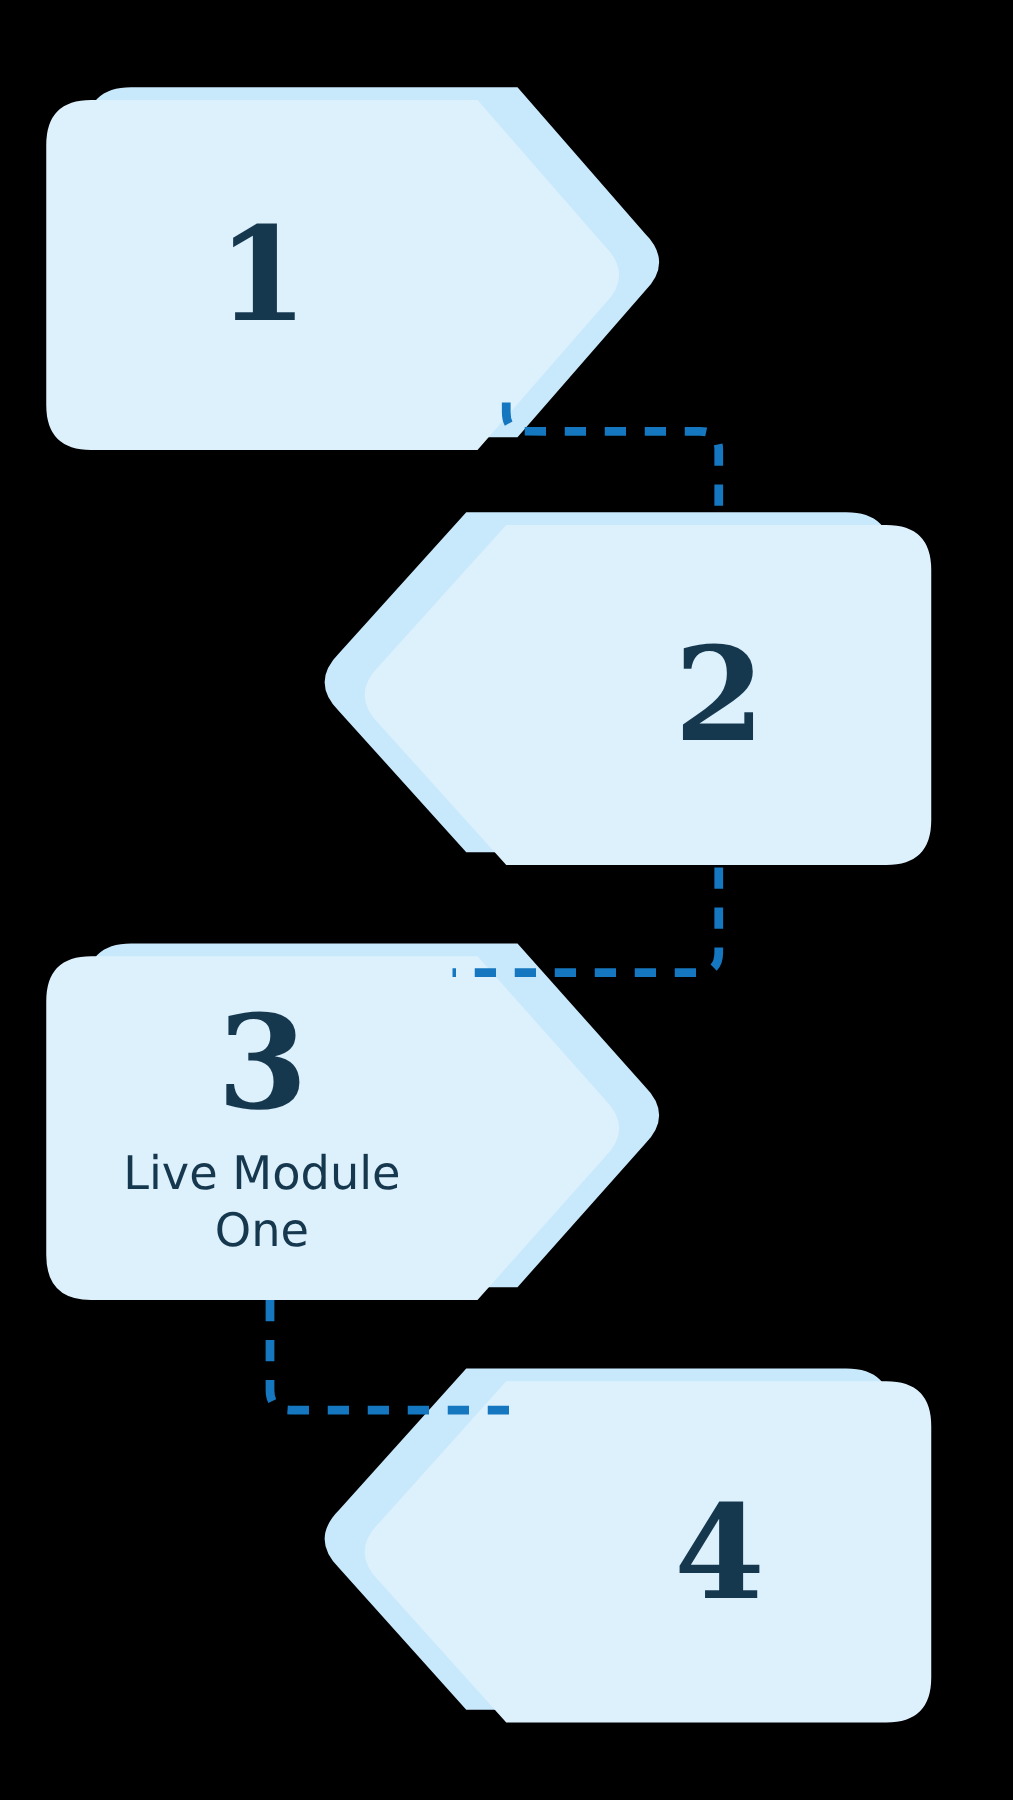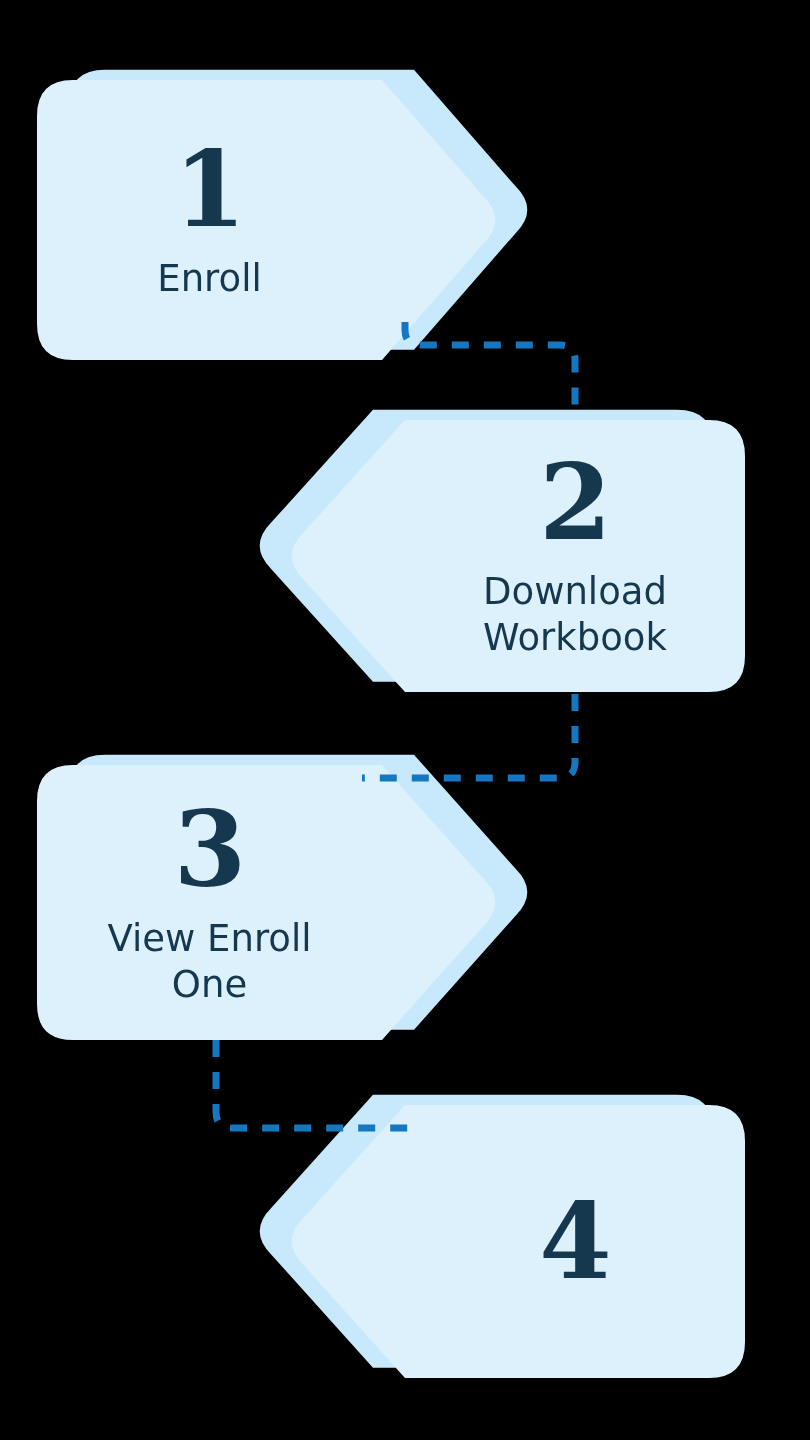--- a/index.html
+++ b/index.html
@@ -71,44 +71,41 @@
 
 <div id="canvas" style="background: rgb(0, 0, 0);">
 
   <div class="step" id="step-0" style="left: 37px; top: 80px;">
     <svg width="522" height="332">
       <path id="step-0-shadow" d="M 36 0 L 345 0 L 446.6 116.6 Q 470 140 446.6 163.4 L 345 280 L 36 280 Q 0 280 0 244 L 0 36 Q 0 0 36 0 Z" fill="#c8e8fb" transform="translate(32,-10.24)"></path>
       <path id="step-0-front" d="M 36 0 L 345 0 L 446.6 116.6 Q 470 140 446.6 163.4 L 345 280 L 36 280 Q 0 280 0 244 L 0 36 Q 0 0 36 0 Z" fill="#ddf1fd"></path>
     </svg>
     <div class="step-content" id="step-0-content" style="left: 0px; top: 0px; width: 345px; height: 280px; color: rgb(22, 56, 79);">
       <div class="step-number">1</div>
-      <div class="step-label">Enroll</div>
     </div>
   </div>
 
   <div class="step" id="step-1" style="left: 280px; top: 420px;">
     <svg width="517" height="324">
       <path id="step-1-shadow" d="M 429 0 L 125 0 L 23.400000000000002 112.6 Q 0 136 23.400000000000002 159.4 L 125 272 L 429 272 Q 465 272 465 236 L 465 36 Q 465 0 429 0 Z" fill="#c8e8fb" transform="translate(-32,-10.24)"></path>
       <path id="step-1-front" d="M 429 0 L 125 0 L 23.400000000000002 112.6 Q 0 136 23.400000000000002 159.4 L 125 272 L 429 272 Q 465 272 465 236 L 465 36 Q 465 0 429 0 Z" fill="#ddf1fd"></path>
     </svg>
     <div class="step-content" id="step-1-content" style="left: 125px; top: 0px; width: 340px; height: 272px; color: rgb(22, 56, 79);">
       <div class="step-number">2</div>
-      <div class="step-label">Download
-Workbook</div>
     </div>
   </div>
 
   <div class="step" id="step-2" style="left: 37px; top: 765px;">
     <svg width="522" height="327">
       <path id="step-2-shadow" d="M 36 0 L 345 0 L 446.6 114.1 Q 470 137.5 446.6 160.9 L 345 275 L 36 275 Q 0 275 0 239 L 0 36 Q 0 0 36 0 Z" fill="#c8e8fb" transform="translate(32,-10.24)"></path>
       <path id="step-2-front" d="M 36 0 L 345 0 L 446.6 114.1 Q 470 137.5 446.6 160.9 L 345 275 L 36 275 Q 0 275 0 239 L 0 36 Q 0 0 36 0 Z" fill="#ddf1fd"></path>
     </svg>
     <div class="step-content" id="step-2-content" style="left: 0px; top: 0px; width: 345px; height: 275px; color: rgb(22, 56, 79);">
       <div class="step-number">3</div>
-      <div class="step-label">View Enroll
+      <div class="step-label">Live Module
 One</div>
     </div>
   </div>
 
   <div class="step" id="step-3" style="left: 280px; top: 1105px;">
     <svg width="517" height="325">
       <path id="step-3-shadow" d="M 429 0 L 125 0 L 23.400000000000002 113.1 Q 0 136.5 23.400000000000002 159.9 L 125 273 L 429 273 Q 465 273 465 237 L 465 36 Q 465 0 429 0 Z" fill="#c8e8fb" transform="translate(-32,-10.24)"></path>
       <path id="step-3-front" d="M 429 0 L 125 0 L 23.400000000000002 113.1 Q 0 136.5 23.400000000000002 159.9 L 125 273 L 429 273 Q 465 273 465 237 L 465 36 Q 465 0 429 0 Z" fill="#ddf1fd"></path>
     </svg>
     <div class="step-content" id="step-3-content" style="left: 125px; top: 0px; width: 340px; height: 273px; color: rgb(22, 56, 79);">

